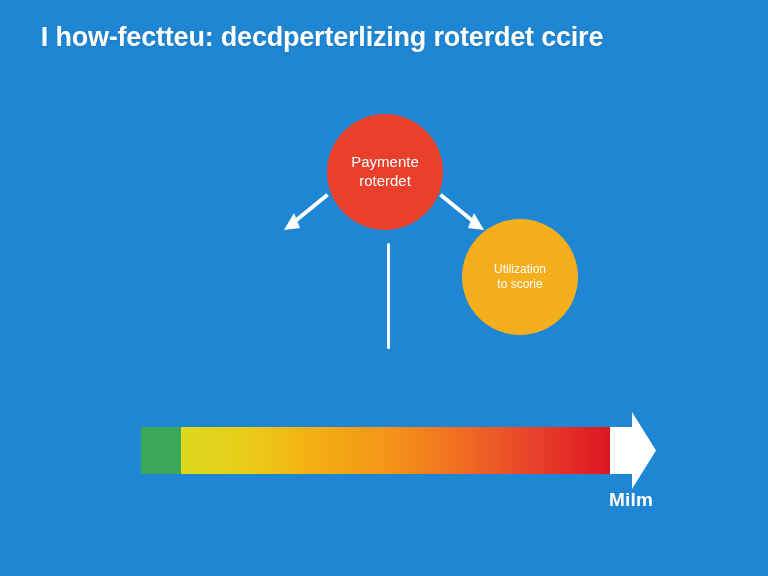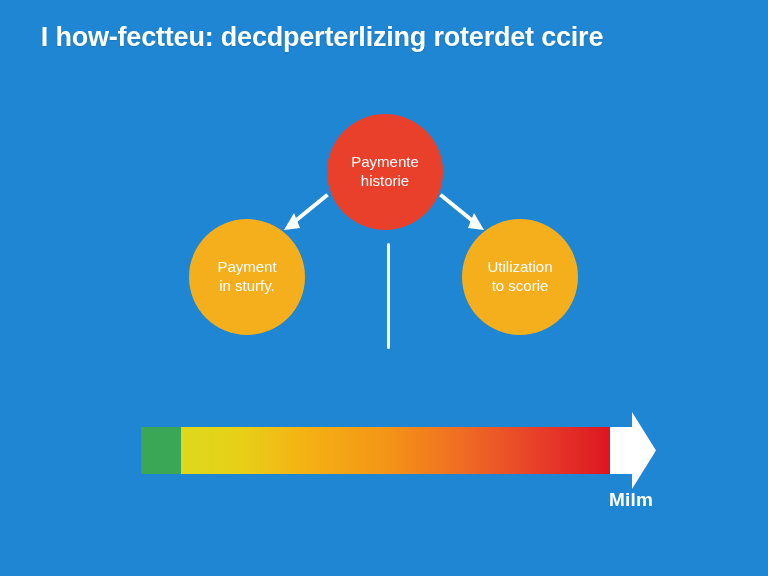--- a/index.html
+++ b/index.html
@@ -67,21 +67,21 @@
     height: 116px;
     background: #f5ae1c;
     font-size: 15px;
   }
   #node-right {
     left: 462px;
     top: 219px;
     width: 116px;
     height: 116px;
     background: #f5ae1c;
-    font-size: 15px;
+    font-size: 12px;
   }
 
   
   .connector-arrow {
     position: absolute;
     width: 54px;
     height: 44px;
   }
   #arrow-left { left: 278px; top: 192px; }
   #arrow-right { left: 436px; top: 192px; }
@@ -149,27 +149,23 @@
 </style>
 </head>
 <body>
 
 <div id="canvas">
 
   <div id="title">I how-fectteu: decdperterlizing roterdet ccire</div>
 
   <div id="node-top" class="node">
     <span class="node-label">Paymente
-historie</span>
-  </div>
-
-  <div id="node-left" class="node">
-    <span class="node-label">Payment
-in sturfy.</span>
-  </div>
+roterdet</span>
+  </div>
+
 
   <div id="node-right" class="node">
     <span class="node-label">Utilization
 to scorie</span>
   </div>
 
   <div id="arrow-left" class="connector-arrow">
     <svg width="54" height="44" viewBox="0 0 54 44" aria-hidden="true">
       <g fill="none" stroke="#ffffff" stroke-width="4" stroke-linecap="square">
         <line x1="48" y1="4" x2="16" y2="30"></line>

